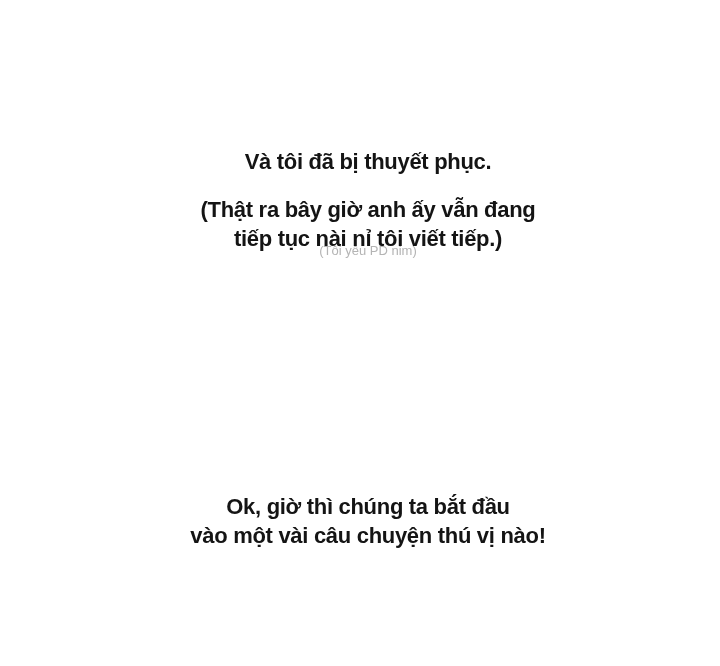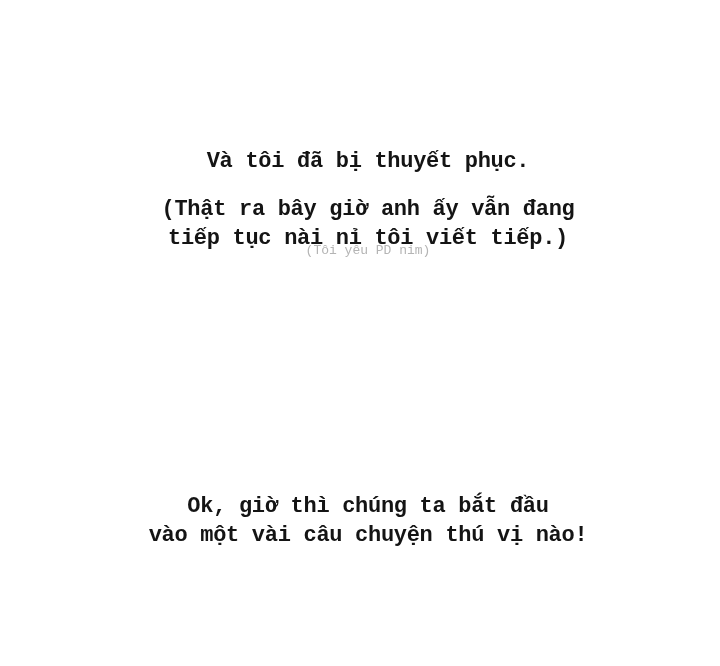--- a/index.html
+++ b/index.html
@@ -14,21 +14,20 @@
     position: relative;
     font-family: "Liberation Sans", sans-serif;
   }
   .page {
     position: absolute;
     left: 0;
     top: 0;
     width: 644px;
     height: 666px;
     background: #ffffff;
-    font-family: Liberation Mono, monospace;
   }
   .text-block {
     position: absolute;
     left: 8px;              
     width: 720px;
     text-align: center;
     color: #141414;
     font-weight: 700;
     font-size: 22px;
     letter-spacing: -0.3px;

